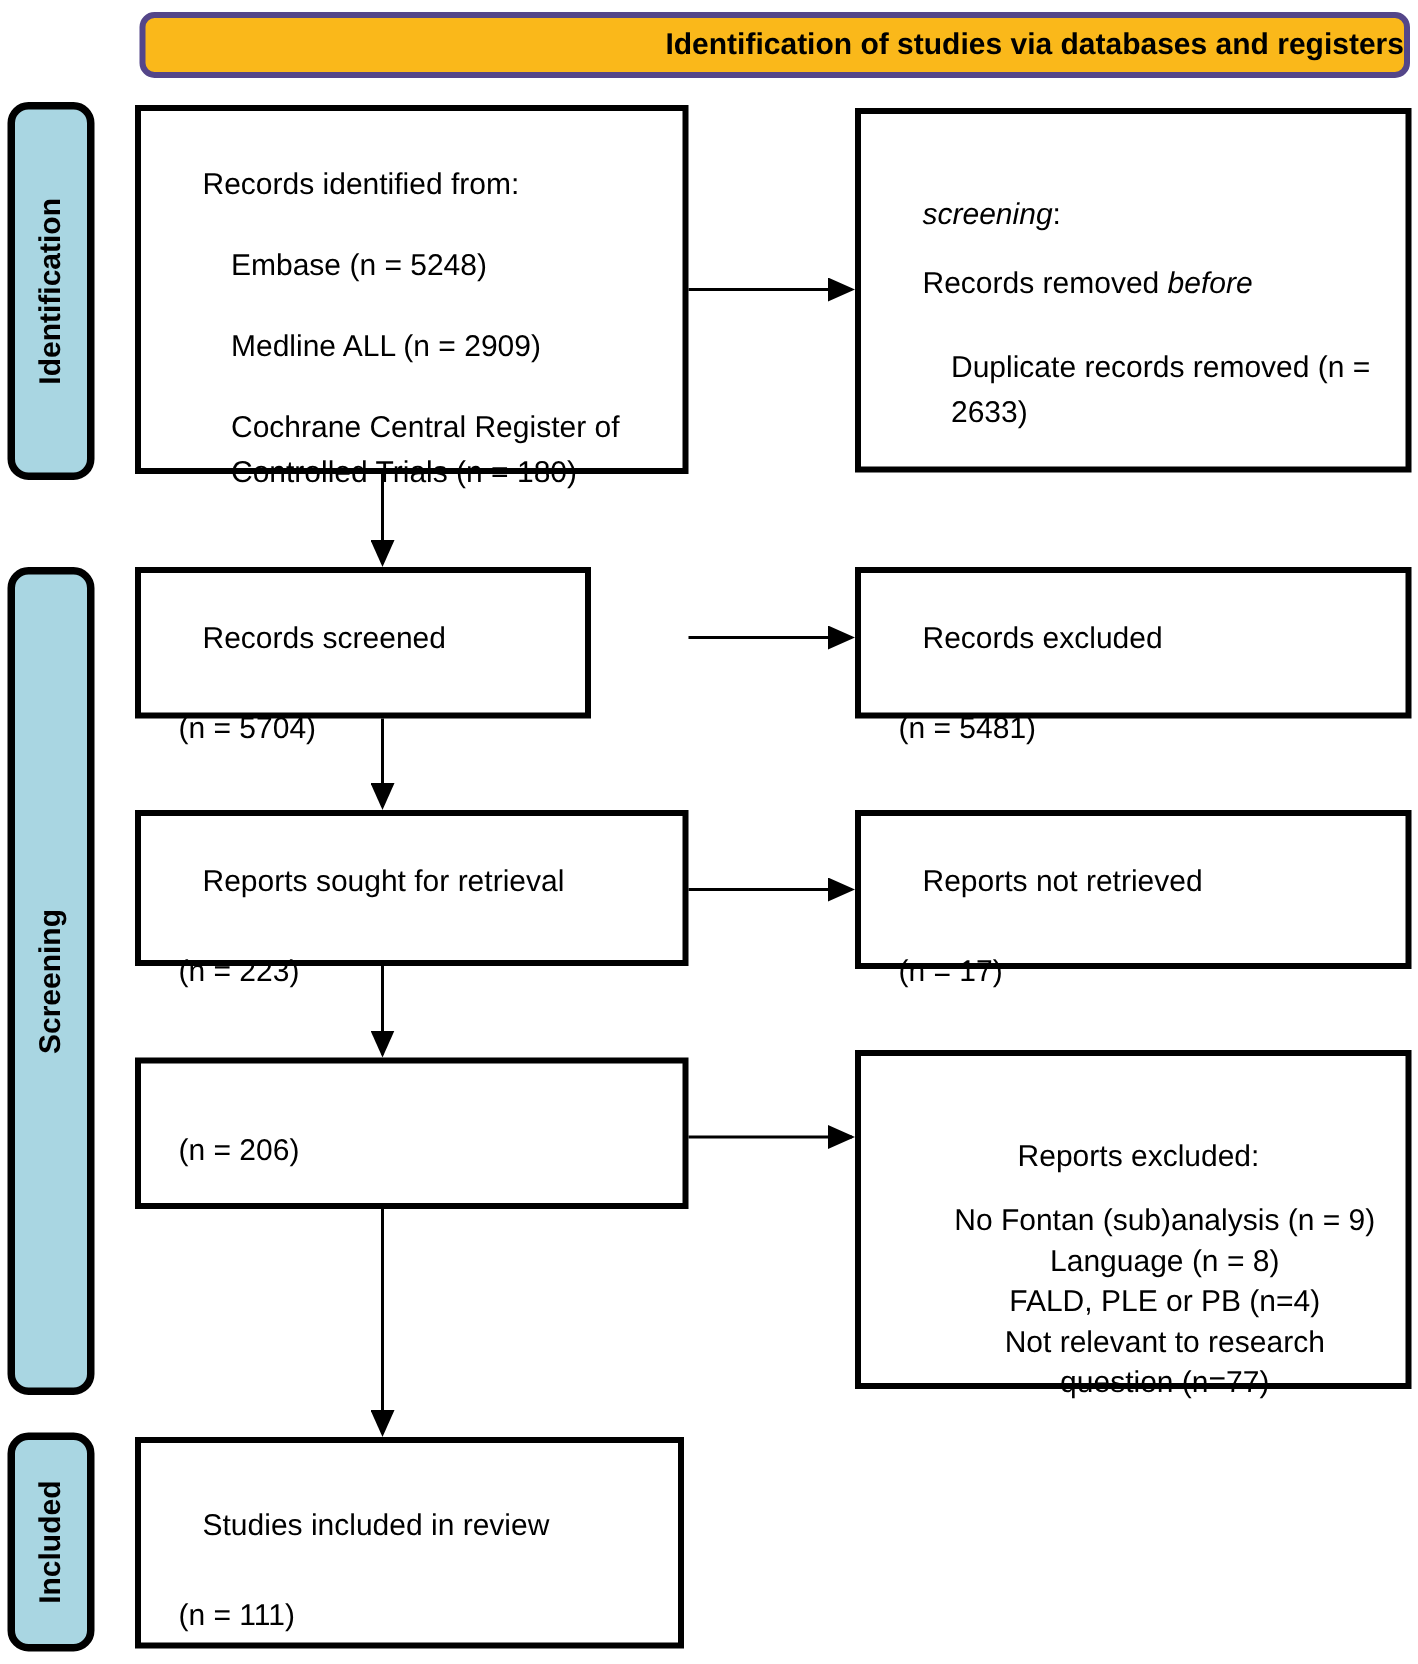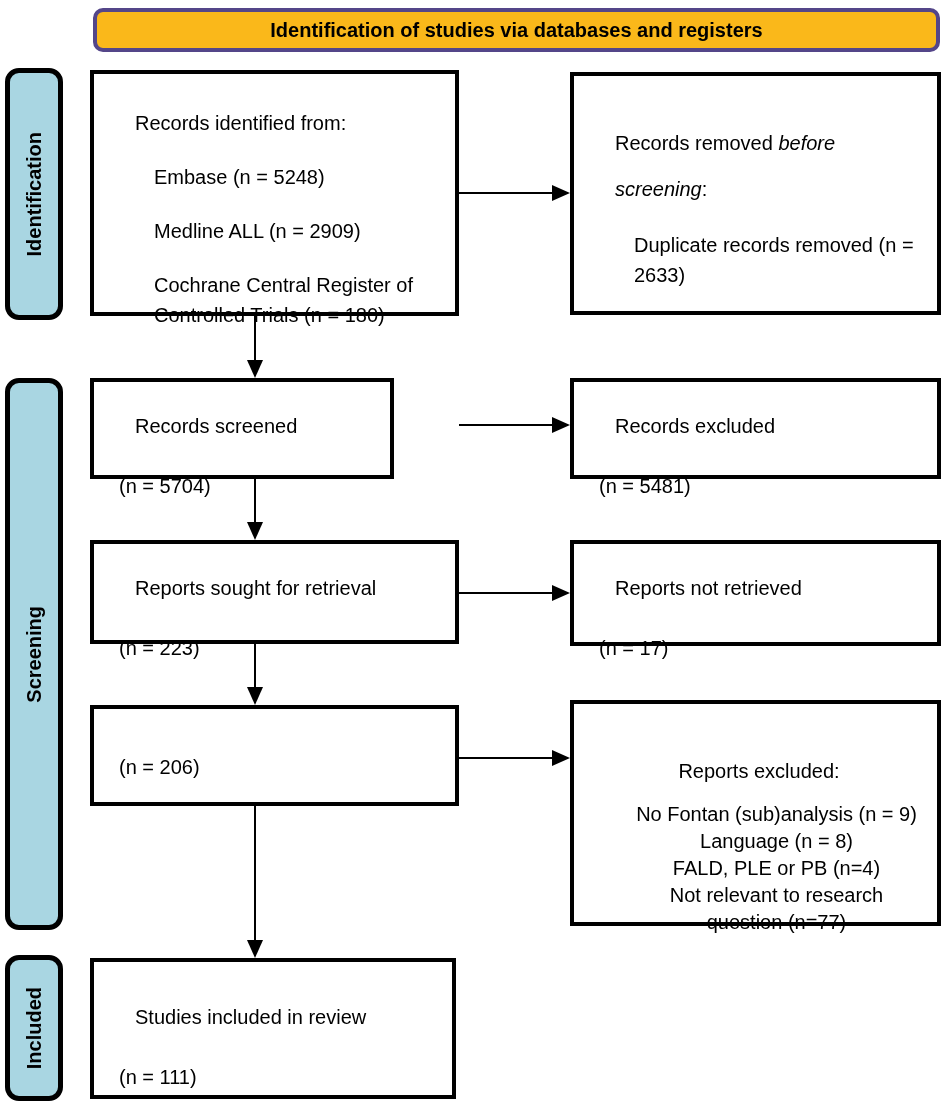--- a/index.html
+++ b/index.html
@@ -10,21 +10,21 @@
   }
   html,body{margin:0;padding:0;background:#ffffff;}
   body{font-family:"Liberation Sans", sans-serif; color:#000;}
   .canvas{position:relative;width:945px;height:1109px;background:#fff;overflow:hidden;}
 
   
   .banner{
     position:absolute;left:93px;top:8px;width:847px;height:44px;
     box-sizing:border-box;background:var(--banner-fill);
     border:4px solid var(--banner-border);border-radius:10px;
-    display:flex;align-items:center;justify-content:center;
+    display:flex;align-items:center;justify-content:flex-end;
   }
   .banner span{font-size:20px;font-weight:bold;}
 
   
   .stage{
     position:absolute;left:5px;width:58px;box-sizing:border-box;
     background:var(--stage-fill);border:5px solid #000;border-radius:14px;
     display:flex;align-items:center;justify-content:center;
   }
   .stage-text{
@@ -89,22 +89,22 @@
   </div>
 
   <div class="box" id="box-records-identified">
     <div class="line title">Records identified from:</div>
     <div class="line item">Embase (n = 5248)</div>
     <div class="line item">Medline ALL (n = 2909)</div>
     <div class="line item">Cochrane Central Register of Controlled Trials (n = 180)</div>
   </div>
 
   <div class="box" id="box-records-removed">
+    <div class="line title tight"><span class="em">screening</span><span>:</span></div>
     <div class="line title"><span>Records removed </span><span class="em">before</span></div>
-    <div class="line title tight"><span class="em">screening</span><span>:</span></div>
     <div class="line item">Duplicate records removed (n = 2633)</div>
   </div>
 
   <div class="box" id="box-records-screened">
     <div class="line title">Records screened</div>
     <div class="line count">(n = 5704)</div>
   </div>
 
   <div class="box" id="box-records-excluded">
     <div class="line title">Records excluded</div>

